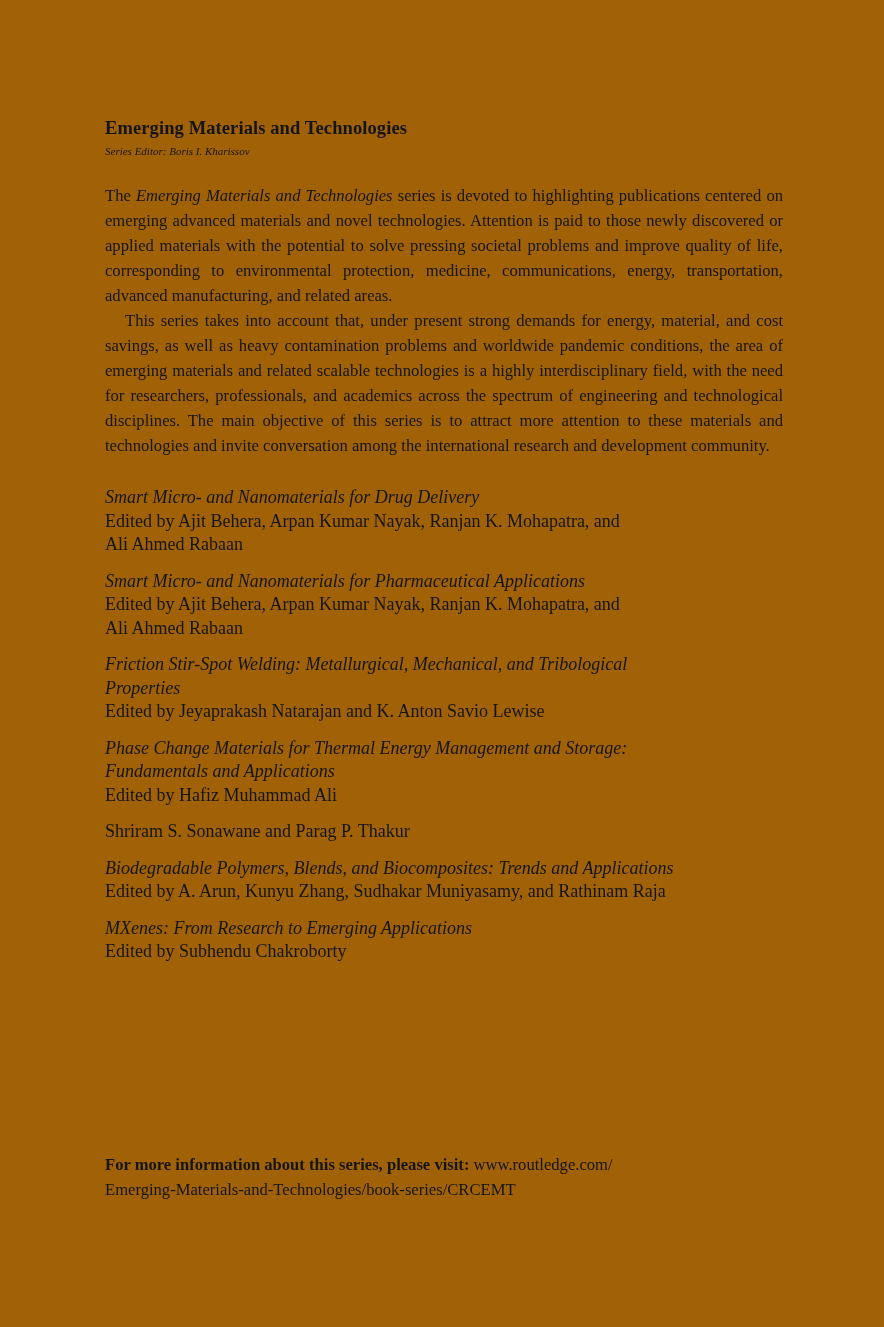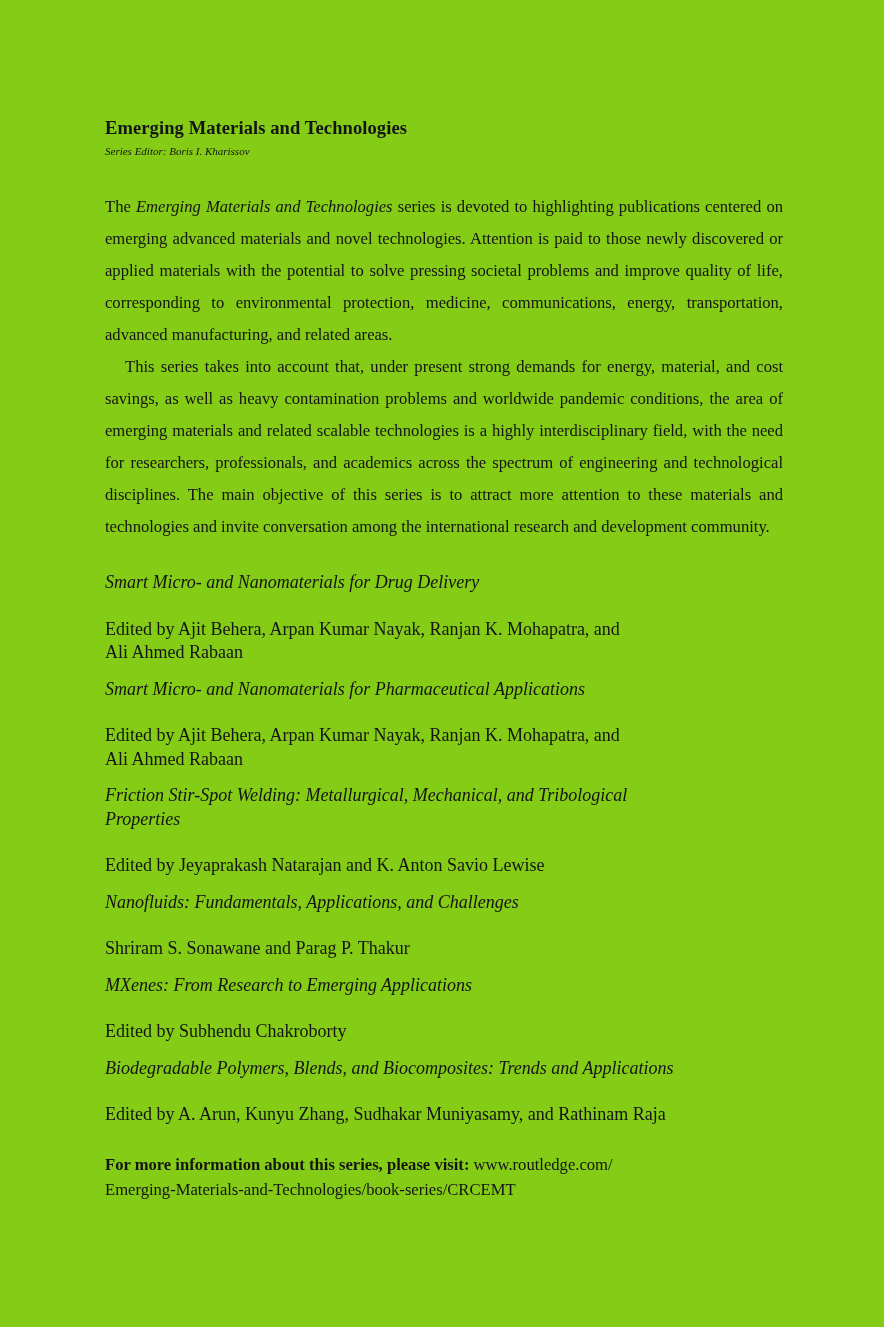--- a/index.html
+++ b/index.html
@@ -6,55 +6,55 @@
   html, body { background: #ffffff; }
   body {
     width: 884px; height: 1327px;
     font-family: "Liberation Serif", serif;
     color: #141414;
     position: relative;
   }
   .page {
     position: relative;
     width: 884px; height: 1327px;
-    background: #84cc16;
+    background: #a16207;
     overflow: hidden;
   }
   .content {
     position: absolute;
     left: 105px; top: 118px;
     width: 678px;
   }
   .heading {
     font-size: 18.5px;
     font-weight: bold;
     letter-spacing: 0.1px;
   }
   .series-editor {
     font-style: italic;
     font-size: 11px;
     margin-top: 6px;
   }
   .intro {
-    margin-top: 34px;
+    margin-top: 26px;
     font-size: 16.6px;
-    line-height: 32px;
+    line-height: 25px;
     text-align: justify;
     hyphens: auto;
     -webkit-hyphens: auto;
   }
   .para2 { text-indent: 20px; }
   .books { margin-top: 28px; }
   .book {
     margin-bottom: 13px;
     font-size: 18px;
     line-height: 23.5px;
   }
   .book-title { font-style: italic; white-space: pre-line; }
-  .book-authors { white-space: pre-line; margin-top: 23px; }
+  .book-authors { white-space: pre-line; }
   .footer {
     position: absolute;
     left: 105px; top: 1152px;
     width: 678px;
     font-size: 16.6px;
     line-height: 25px;
   }
   .footer-label { font-weight: bold; text-align: center; }
   .footer-url { white-space: pre-line; }
 </style>
@@ -85,34 +85,38 @@
         <div class="book-authors">Edited by Ajit Behera, Arpan Kumar Nayak, Ranjan K. Mohapatra, and
 Ali Ahmed Rabaan</div>
       </div>
 
       <div class="book">
         <div class="book-title">Friction Stir-Spot Welding: Metallurgical, Mechanical, and Tribological
 Properties</div>
         <div class="book-authors">Edited by Jeyaprakash Natarajan and K. Anton Savio Lewise</div>
       </div>
 
+      <div class="book">
+        <div class="book-title">Phase Change Materials for Thermal Energy Management and Storage:
+Fundamentals and Applications</div>
+        <div class="book-authors">Edited by Hafiz Muhammad Ali</div>
+      </div>
 
       <div class="book">
-        <div class="book-title">Nanofluids: Fundamentals, Applications, and Challenges</div>
         <div class="book-authors">Shriram S. Sonawane and Parag P. Thakur</div>
+      </div>
+
+      <div class="book">
+        <div class="book-title">Biodegradable Polymers, Blends, and Biocomposites: Trends and Applications</div>
+        <div class="book-authors">Edited by A. Arun, Kunyu Zhang, Sudhakar Muniyasamy, and Rathinam Raja</div>
       </div>
 
       <div class="book">
         <div class="book-title">MXenes: From Research to Emerging Applications</div>
         <div class="book-authors">Edited by Subhendu Chakroborty</div>
-      </div>
-
-      <div class="book">
-        <div class="book-title">Biodegradable Polymers, Blends, and Biocomposites: Trends and Applications</div>
-        <div class="book-authors">Edited by A. Arun, Kunyu Zhang, Sudhakar Muniyasamy, and Rathinam Raja</div>
       </div>
 
     </div>
   </div>
 
   <div class="footer"><span class="footer-label">For more information about this series, please visit:</span><span class="footer-url"> www.routledge.com/
 Emerging-Materials-and-Technologies/book-series/CRCEMT</span></div>
 </div>
 
 </body></html>

